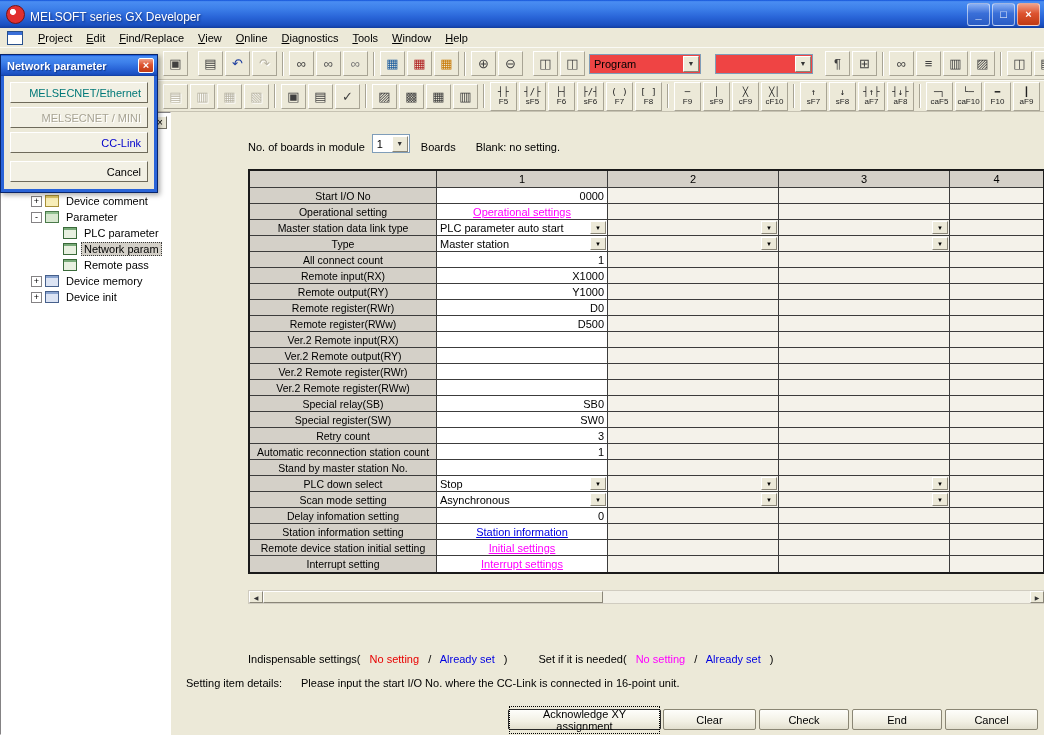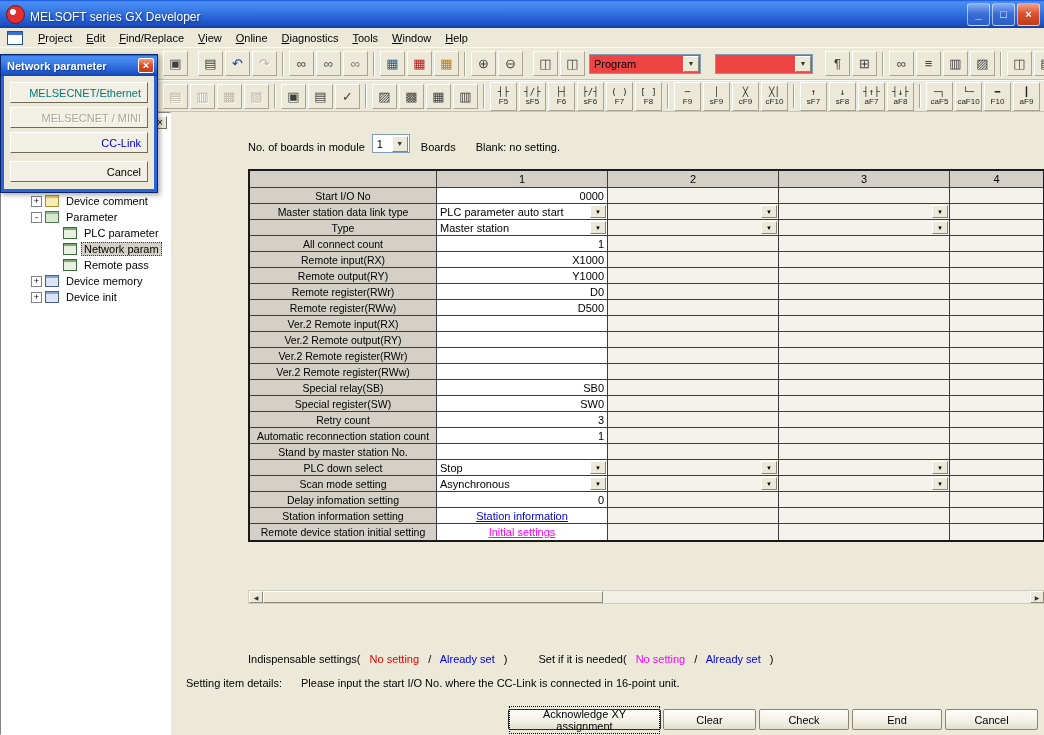--- a/index.html
+++ b/index.html
@@ -420,20 +420,29 @@
         <div class="t-row" data-name="table-row">
           <div class="t-cell label" data-name="row-label-start-i-o-no">Start I/O No</div>
           <div class="t-cell v1" data-name="cell-start-i-o-no-col1">
             <span class="val" data-name="cell-value">0000</span>
           </div>
           <div class="t-cell vx" data-name="cell-start-i-o-no-col2"></div>
           <div class="t-cell vx" data-name="cell-start-i-o-no-col3"></div>
           <div class="t-cell vx last" data-name="cell-start-i-o-no-col4"></div>
         </div>
         <div class="t-row" data-name="table-row">
+          <div class="t-cell label" data-name="row-label-operational-setting">Operational setting</div>
+          <div class="t-cell v1" data-name="cell-operational-setting-col1">
+            <span class="link magenta" data-name="cell-link">Operational settings</span>
+          </div>
+          <div class="t-cell vx" data-name="cell-operational-setting-col2"></div>
+          <div class="t-cell vx" data-name="cell-operational-setting-col3"></div>
+          <div class="t-cell vx last" data-name="cell-operational-setting-col4"></div>
+        </div>
+        <div class="t-row" data-name="table-row">
           <div class="t-cell label" data-name="row-label-master-station-data-link-type">Master station data link type</div>
           <div class="t-cell v1" data-name="cell-master-station-data-link-type-col1">
             <span class="dd-text" data-name="cell-dropdown-value">PLC parameter auto start</span>
             <span class="dd-arrow" data-name="chevron-down-icon">▼</span>
           </div>
           <div class="t-cell vx" data-name="cell-master-station-data-link-type-col2">
             <span class="dd-arrow" data-name="chevron-down-icon">▼</span>
           </div>
           <div class="t-cell vx" data-name="cell-master-station-data-link-type-col3">
             <span class="dd-arrow" data-name="chevron-down-icon">▼</span>
@@ -627,20 +636,29 @@
           <div class="t-cell vx last" data-name="cell-station-information-setting-col4"></div>
         </div>
         <div class="t-row" data-name="table-row">
           <div class="t-cell label" data-name="row-label-remote-device-station-initial-setting">Remote device station initial setting</div>
           <div class="t-cell v1" data-name="cell-remote-device-station-initial-setting-col1">
             <span class="link magenta" data-name="cell-link">Initial settings</span>
           </div>
           <div class="t-cell vx" data-name="cell-remote-device-station-initial-setting-col2"></div>
           <div class="t-cell vx" data-name="cell-remote-device-station-initial-setting-col3"></div>
           <div class="t-cell vx last" data-name="cell-remote-device-station-initial-setting-col4"></div>
+        </div>
+        <div class="t-row" data-name="table-row">
+          <div class="t-cell label" data-name="row-label-interrupt-setting">Interrupt setting</div>
+          <div class="t-cell v1" data-name="cell-interrupt-setting-col1">
+            <span class="link magenta" data-name="cell-link">Interrupt settings</span>
+          </div>
+          <div class="t-cell vx" data-name="cell-interrupt-setting-col2"></div>
+          <div class="t-cell vx" data-name="cell-interrupt-setting-col3"></div>
+          <div class="t-cell vx last" data-name="cell-interrupt-setting-col4"></div>
         </div>
       </div>
 
     <div class="h-scrollbar" data-name="table-h-scrollbar">
       <div class="sb-btn" data-name="scroll-left-icon">◀</div>
       <div class="sb-thumb" data-name="scrollbar-thumb"></div>
       <div class="sb-btn right" data-name="scroll-right-icon">▶</div>
     </div>
 
     <div class="legend-row" data-name="legend-row">

